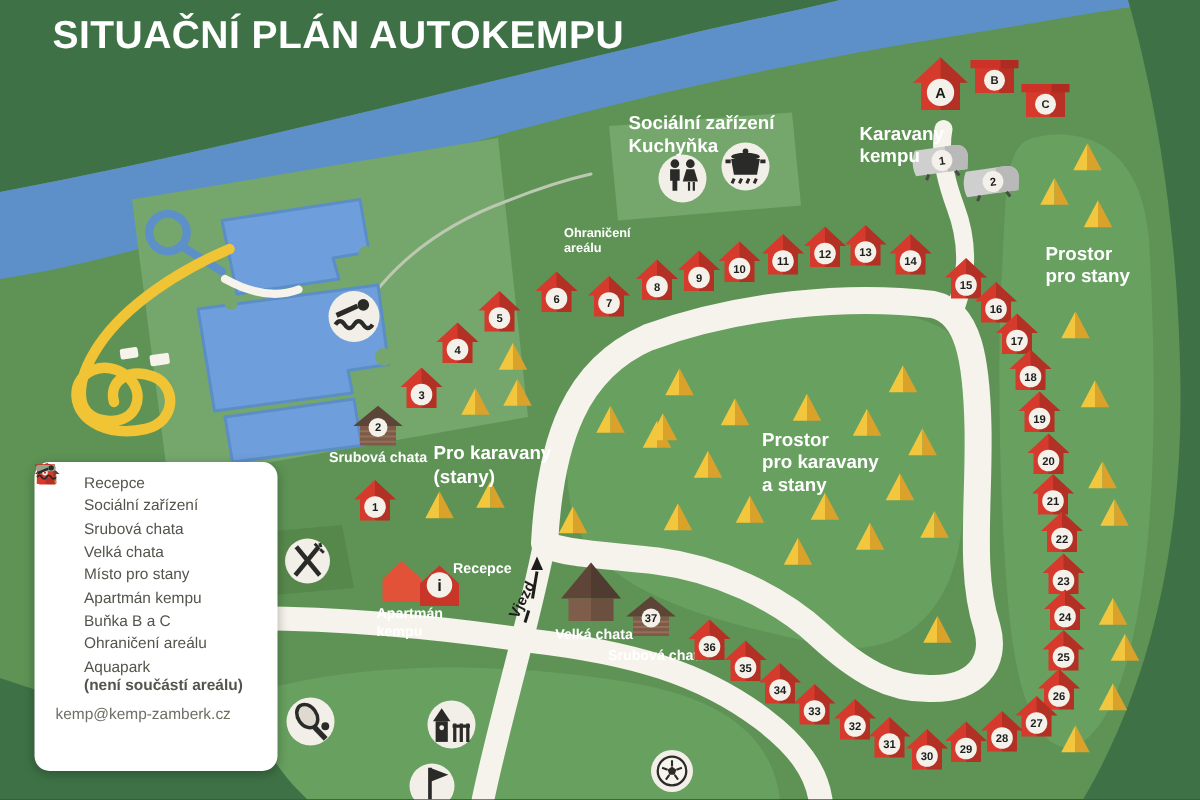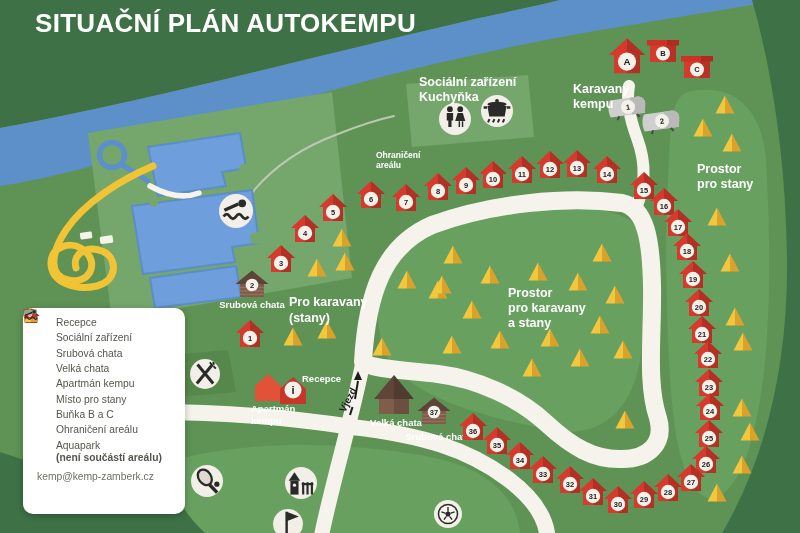--- a/index.html
+++ b/index.html
@@ -533,35 +533,35 @@
           <span class="legend-icon">
             <svg width="15" height="15" viewBox="-14 -15 28 28">
               <path d="M-11,12 V-2 L0,-13 L11,-2 V12 Z" fill="#7a5a47"></path>
               <path d="M0,-13 L11,-2 V12 H0 Z" fill="rgba(0,0,0,.15)"></path>
             </svg>
           </span>
           <span class="legend-label">Velká chata</span>
         </div>
         <div class="legend-row">
           <span class="legend-icon">
+            <svg width="16" height="15" viewBox="-10 -10 20 20">
+              <path d="M-9,8.5 L0,-9 L0,8.5 Z" fill="#f2c73e"></path>
+              <path d="M0,-9 L9,8.5 L0,8.5 Z" fill="#dba22b"></path>
+            </svg>
+          </span>
+          <span class="legend-label">Místo pro stany</span>
+        </div>
+        <div class="legend-row">
+          <span class="legend-icon">
             <svg width="15" height="15" viewBox="-14 -15 28 28">
               <path d="M-11,12 V-2 L0,-13 L11,-2 V12 Z" fill="#d8392c"></path>
               <path d="M0,-13 L11,-2 V12 H0 Z" fill="rgba(0,0,0,.15)"></path>
             </svg>
           </span>
           <span class="legend-label">Apartmán kempu</span>
-        </div>
-        <div class="legend-row">
-          <span class="legend-icon">
-            <svg width="16" height="15" viewBox="-10 -10 20 20">
-              <path d="M-9,8.5 L0,-9 L0,8.5 Z" fill="#f2c73e"></path>
-              <path d="M0,-9 L9,8.5 L0,8.5 Z" fill="#dba22b"></path>
-            </svg>
-          </span>
-          <span class="legend-label">Místo pro stany</span>
         </div>
         <div class="legend-row">
           <span class="legend-icon">
             <svg width="14" height="13" viewBox="-17 -15 34 30">
               <path d="M-13,-7 h26 v17 h-26 Z" fill="#d63a2c"></path>
               <path d="M-16,-12 h32 v5.5 h-32 Z" fill="#cc3227"></path>
               <circle cx="0" cy="1.5" r="4.5" fill="#f4f1ea"></circle>
               <circle cx="0" cy="1.5" r="1.8" fill="#c23227"></circle>
             </svg>
           </span>

